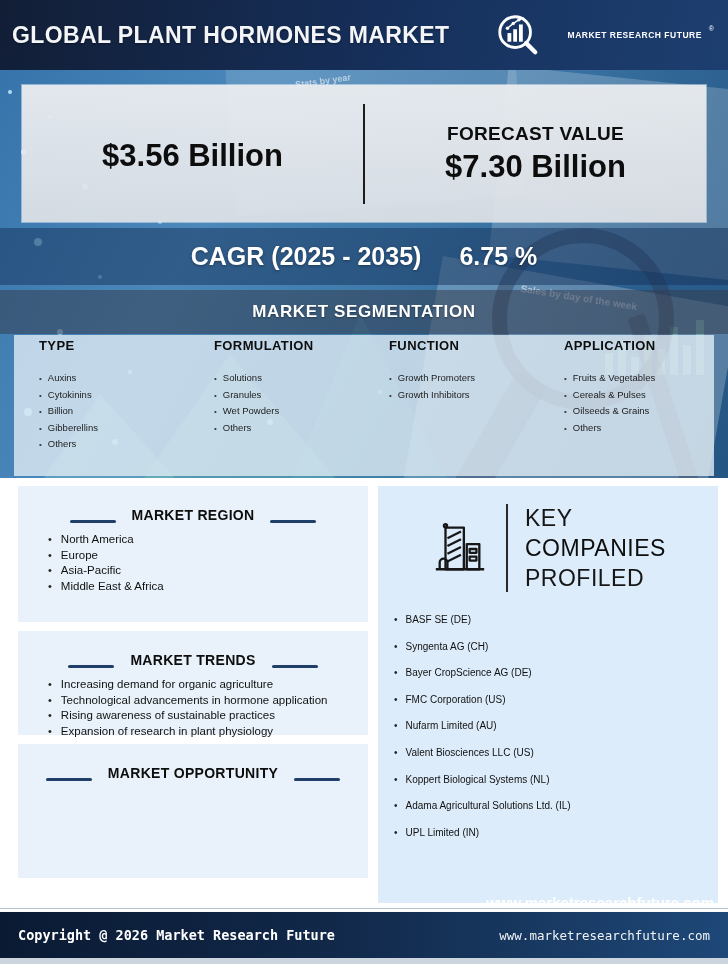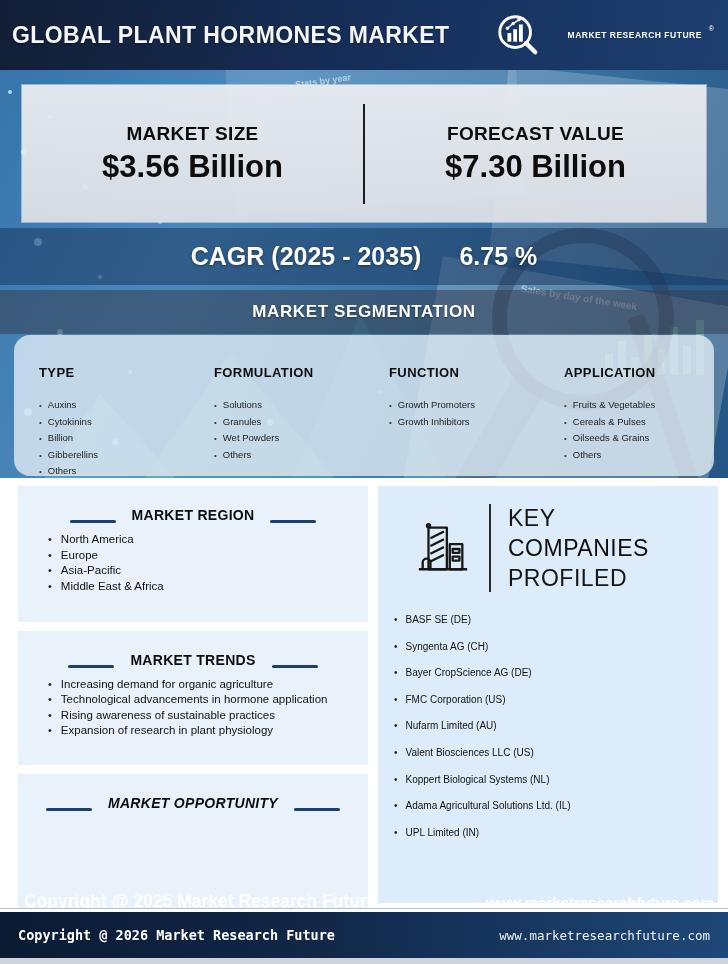--- a/index.html
+++ b/index.html
@@ -95,44 +95,44 @@
   .seg-title-bar { position:absolute; left:0; right:0; top:220px; height:44px; z-index:2;
     background:rgba(52,62,80,.55);
     display:flex; align-items:center; justify-content:center; }
   .seg-title { color:#fff; font-size:17px; font-weight:700; letter-spacing:0.6px;
     text-shadow:0 1px 2px rgba(0,0,0,.4); }
 
   
   .seg-panel { position:absolute; left:14px; right:14px; top:265px; height:141px; z-index:2;
     background:rgba(228,238,246,.78);
     display:grid; grid-template-columns:175px 175px 175px 1fr;
-    padding:30px 0 0 25px;border-radius:16px; }
+    padding:3px 0 0 25px; }
   .seg-col-heading { font-size:13px; font-weight:700; color:#0d0d0d; letter-spacing:0.4px; }
   .seg-col ul { list-style:none; margin-top:17px; }
   .seg-col li { font-size:9.5px; color:#1c1c1c; line-height:15.5px; }
   .seg-col li::before { content:"•"; color:#3a3a3a; margin-right:6px; font-size:8px; }
 
   
   .lower { height:430px; flex:none; background:#fff; position:relative; overflow:hidden;
     display:flex; gap:10px; padding:8px 10px 0 18px; }
   .left-col { width:350px; flex:none; display:flex; flex-direction:column; gap:9px; }
   .panel { background:#e9f2fa; }
   .panel-region { height:136px; }
-  .panel-trends { height:135px; }
-  .panel-opportunity { height:134px;font-style:italic; }
+  .panel-trends { height:104px; }
+  .panel-opportunity { height:134px; }
   .panel-head { display:flex; align-items:flex-end; justify-content:center; gap:16px; padding-top:21px; }
   .dash { width:46px; height:3px; background:#20406a; border-radius:2px; flex:none; }
   .panel-title { font-size:14px; font-weight:700; color:#0d0d0d; letter-spacing:0.3px; }
   .panel ul { list-style:none; margin:9px 0 0 30px; }
   .panel li { font-size:11.5px; color:#111; line-height:15.6px; }
   .panel li::before { content:"•"; color:#222; margin-right:9px; font-size:11px; }
 
   .right-col { flex:1; display:flex; flex-direction:column; }
   .companies-panel { background:#ddecfa; height:417px; }
-  .companies-head { display:flex; align-items:center; gap:17px; padding:17px 0 0 36px; }
+  .companies-head { display:flex; align-items:center; gap:17px; padding:17px 0 0 53px; }
   .companies-divider { width:2px; height:88px; background:#2a2a2a; flex:none; }
   .companies-titles { line-height:30px; }
   .ct-light { font-size:23px; font-weight:400; color:#161616; letter-spacing:0.5px; }
   .ct-bold { font-size:23px; font-weight:400; color:#0d0d0d; letter-spacing:0.5px; }
   .companies-panel ul { list-style:none; margin:21px 0 0 16px; }
   .companies-panel li { font-size:10px; color:#111; margin-bottom:15.6px; }
   .companies-panel li::before { content:"•"; color:#222; margin-right:8px; font-size:10px; }
 
   .wm-left { position:absolute; left:24px; bottom:-4px; color:#fff; font-weight:700;
     font-size:17.5px; white-space:nowrap; }
@@ -196,21 +196,20 @@
         <i style="height:30px"></i>
           <i style="height:55px"></i>
       </div>
       <div class="mag-handle"></div>
       <div class="mag-ring"></div>
       <div class="pen"></div>
     </div>
 
     <div class="stats-panel">
       <div class="stat-half">
-        <div class="stat-label">MARKET SIZE</div>
         <div class="stat-value">$3.56 Billion</div>
       </div>
       <div class="stat-divider"></div>
       <div class="stat-half">
         <div class="stat-label">FORECAST VALUE</div>
         <div class="stat-value">$7.30 Billion</div>
       </div>
     </div>
 
     <div class="cagr-bar">

